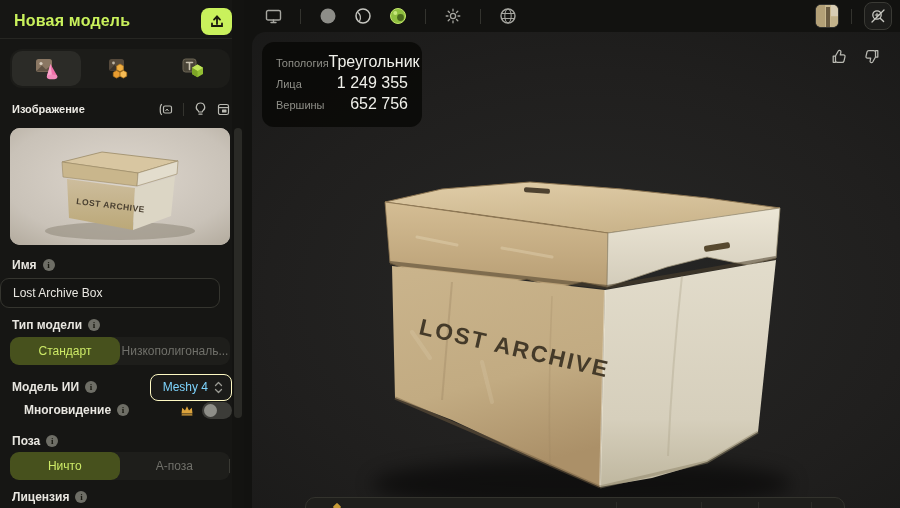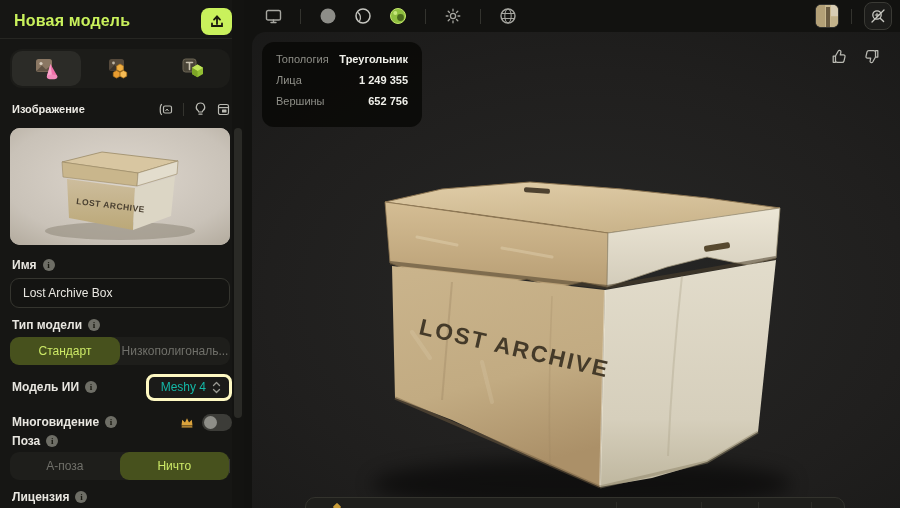--- a/index.html
+++ b/index.html
@@ -21,48 +21,48 @@
   .tab { flex:1; display:flex; align-items:center; justify-content:center; border-radius:10px; margin:2px; cursor:pointer; }
   .tab.active { background:#2b2b27; }
   .img-row { position:absolute; left:12px; right:14px; top:100px; height:18px; display:flex; align-items:center; }
   .img-label { font-size:11px; font-weight:bold; color:#eceae4; flex:1; }
   .mini-icons { display:flex; align-items:center; gap:10px; }
   .mini-icons .vdiv { width:1px; height:13px; background:#34342f; }
   .icon-btn { background:none; border:none; padding:0; cursor:pointer; display:flex; align-items:center; }
   .thumb { position:absolute; left:10px; top:128px; width:220px; height:117px; border-radius:10px; overflow:hidden; background:#cfc8bf; }
   .field-label { position:absolute; left:12px; display:flex; align-items:center; gap:6px; font-size:12px; font-weight:bold; color:#e8e6e0; }
   .info-dot { width:12px; height:12px; border-radius:50%; background:#6e6e66; color:#17170f; font-size:9px; font-weight:bold; display:inline-flex; align-items:center; justify-content:center; font-family:"Liberation Serif", serif; }
-  .name-input { position:absolute; left:10px; top:278px; width:220px; height:30px; background:#141412; border:1px solid #35352f; border-radius:9px; color:#e9e7e1; font-size:12px; padding:0 12px; font-family:"Liberation Sans", sans-serif; }
+  .name-input { position:absolute; left:0; top:278px; width:220px; height:30px; background:#141412; border:1px solid #35352f; border-radius:9px; color:#e9e7e1; font-size:12px; padding:0 12px; font-family:"Liberation Sans", sans-serif; }
   .segmented { position:absolute; left:10px; width:220px; height:28px; background:#1e1e1b; border-radius:9px; display:flex; align-items:center; }
   .seg-opt { flex:1; height:28px; display:flex; align-items:center; justify-content:center; font-size:12px; color:#70706a; border-radius:9px; cursor:pointer; white-space:nowrap; overflow:hidden; }
   .seg-opt.sel { background:#47511d; color:#cdea67; font-weight:normal; }
   .seg-vdiv { width:1px; height:14px; background:#3a3a34; }
   .row-inline { position:absolute; left:12px; right:12px; display:flex; align-items:center; }
-  .select-box { margin-left:auto; height:27px; min-width:70px; padding:0 8px 0 12px; border:3px solid #fef9c3; border-radius:8px; background:#1b1b19; display:flex; align-items:center; gap:6px; font-size:12px; color:#14b8a6; cursor:pointer; }
+  .select-box { margin-left:auto; height:27px; min-width:70px; padding:0 8px 0 12px; border:1px solid #fef9c3; border-radius:8px; background:#1b1b19; display:flex; align-items:center; gap:6px; font-size:12px; color:#7dd3fc; cursor:pointer; }
   .toggle { margin-left:8px; width:30px; height:17px; background:#3c3c38; border-radius:9px; position:relative; cursor:pointer; }
   .toggle .knob { position:absolute; left:2px; top:2px; width:13px; height:13px; border-radius:50%; background:#8e8e88; }
   .scroll-track { position:absolute; left:232px; top:0; width:12px; height:508px; background:#131311; }
   .scroll-thumb { position:absolute; left:2px; top:128px; width:8px; height:290px; background:#2a2a26; border-radius:4px; }
 
   
   .main { position:absolute; left:244px; top:0; width:656px; height:508px; background:#121210; }
   .toolbar { position:absolute; left:0; top:0; right:0; height:32px; display:flex; align-items:center; padding:0 8px 0 18px; }
   .toolbar .grp { display:flex; align-items:center; gap:13px; }
   .toolbar .vdiv { width:1px; height:15px; background:#33332e; margin:0 3px; }
   .tool { background:none; border:none; padding:0; cursor:pointer; display:flex; align-items:center; justify-content:center; width:22px; height:22px; }
   .toolbar-right { margin-left:auto; display:flex; align-items:center; gap:9px; }
   .tex-thumb { width:24px; height:24px; border-radius:6px; overflow:hidden; border:1px solid rgba(255,255,255,.14); cursor:pointer; padding:0; background:none; }
   .sq-btn { width:28px; height:28px; border:1px solid #3a3a35; border-radius:8px; background:#1c1c1a; display:flex; align-items:center; justify-content:center; cursor:pointer; }
 
   .viewport { position:absolute; left:8px; top:32px; width:648px; height:476px; border-radius:14px 0 0 0;
     background:radial-gradient(90% 85% at 52% 55%, #272726 0%, #201f1e 55%, #171716 100%); overflow:hidden; }
   .stats { position:absolute; left:10px; top:10px; width:160px; background:rgba(10,10,8,.9); border-radius:12px; padding:11px 14px; }
   .stat-row { display:flex; align-items:baseline; justify-content:space-between; height:21px;text-align:center; }
   .stat-label { font-size:11px; color:#8f8f88; }
-  .stat-value { font-size:11px; font-weight:bold; color:#f0f0ea; }
+  .stat-value { font-size:16px; font-weight:normal; color:#f0f0ea; }
   .rate { position:absolute; top:16px; right:20px; display:flex; gap:15px; }
   .canvas3d { position:absolute; inset:0; cursor:grab; }
   .bottom-bar { position:absolute; left:53px; top:465px; width:540px; height:24px; background:#1f1f1c; border:1px solid #33332d; border-radius:10px 10px 0 0; }
   .bb-div { position:absolute; top:4px; width:1px; height:16px; background:#2d2d28; }
   .bb-gem { position:absolute; left:28px; top:6px; width:6px; height:6px; background:#d9a83a; transform:rotate(45deg); border-radius:1px; opacity:.9; }
 </style>
 </head>
 <body>
 
 <div class="sidebar">
@@ -181,41 +181,41 @@
       <span class="info-dot">i</span>
     </span>
     <div class="select-box">
       <span>Meshy 4</span>
       <svg width="9" height="13" viewBox="0 0 9 13">
         <path d="M1.5 4.5 L4.5 1.5 L7.5 4.5 M1.5 8.5 L4.5 11.5 L7.5 8.5" stroke="#9a9a93" stroke-width="1.3" fill="none" stroke-linecap="round" stroke-linejoin="round"></path>
       </svg>
     </div>
   </div>
 
-  <div class="row-inline" style="top:412px; height:20px;">
+  <div class="row-inline" style="top:400px; height:20px;margin-left:12px;">
     <span class="field-label" style="position:static;">
       <span>Многовидение</span>
       <span class="info-dot">i</span>
     </span>
     <svg width="14" height="11" viewBox="0 0 14 11" style="margin-left:auto;">
       <path d="M1.5 8.5 L2.2 2.8 L5 5.6 L7 1.3 L9 5.6 L11.8 2.8 L12.5 8.5 Z" fill="#dba33c"></path>
       <rect x="1.5" y="9.2" width="11" height="1.4" rx=".7" fill="#dba33c"></rect>
     </svg>
     <div class="toggle">
         <div class="knob"></div>
       </div>
   </div>
 
   <div class="field-label" style="top:434px;align-items:center;">
     <span>Поза</span>
     <span class="info-dot">i</span>
   </div>
   <div class="segmented" style="top:452px;">
+    <div class="seg-opt sel">Ничто</div>
     <div class="seg-opt">A-поза</div>
-    <div class="seg-opt sel">Ничто</div>
     <div class="seg-vdiv"></div>
   </div>
 
   <div class="field-label" style="top:490px;">
     <span>Лицензия</span>
     <span class="info-dot">i</span>
   </div>
 
   <div class="scroll-track">
     <div class="scroll-thumb"></div>

